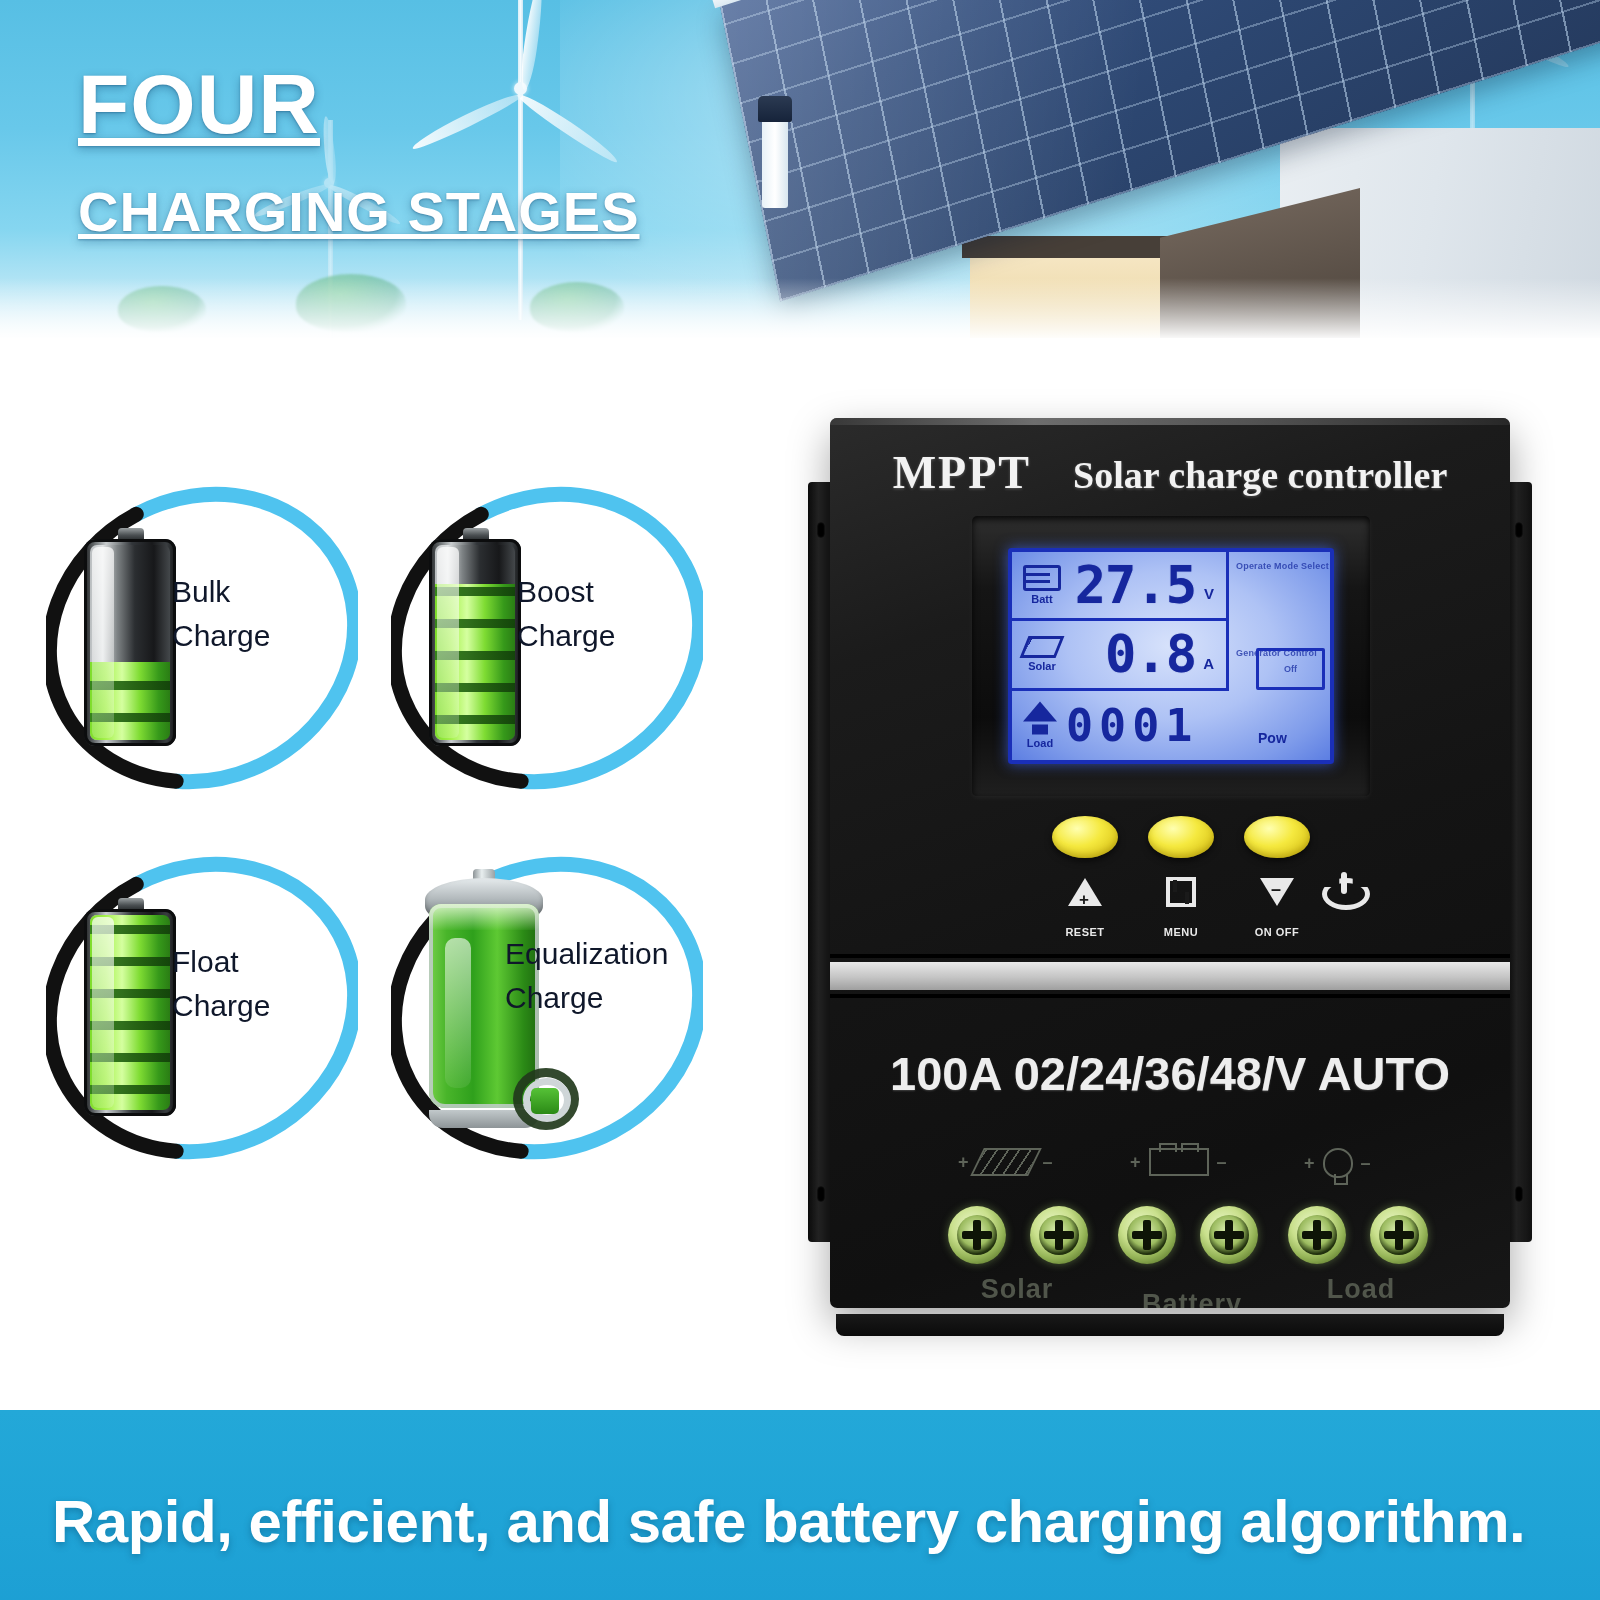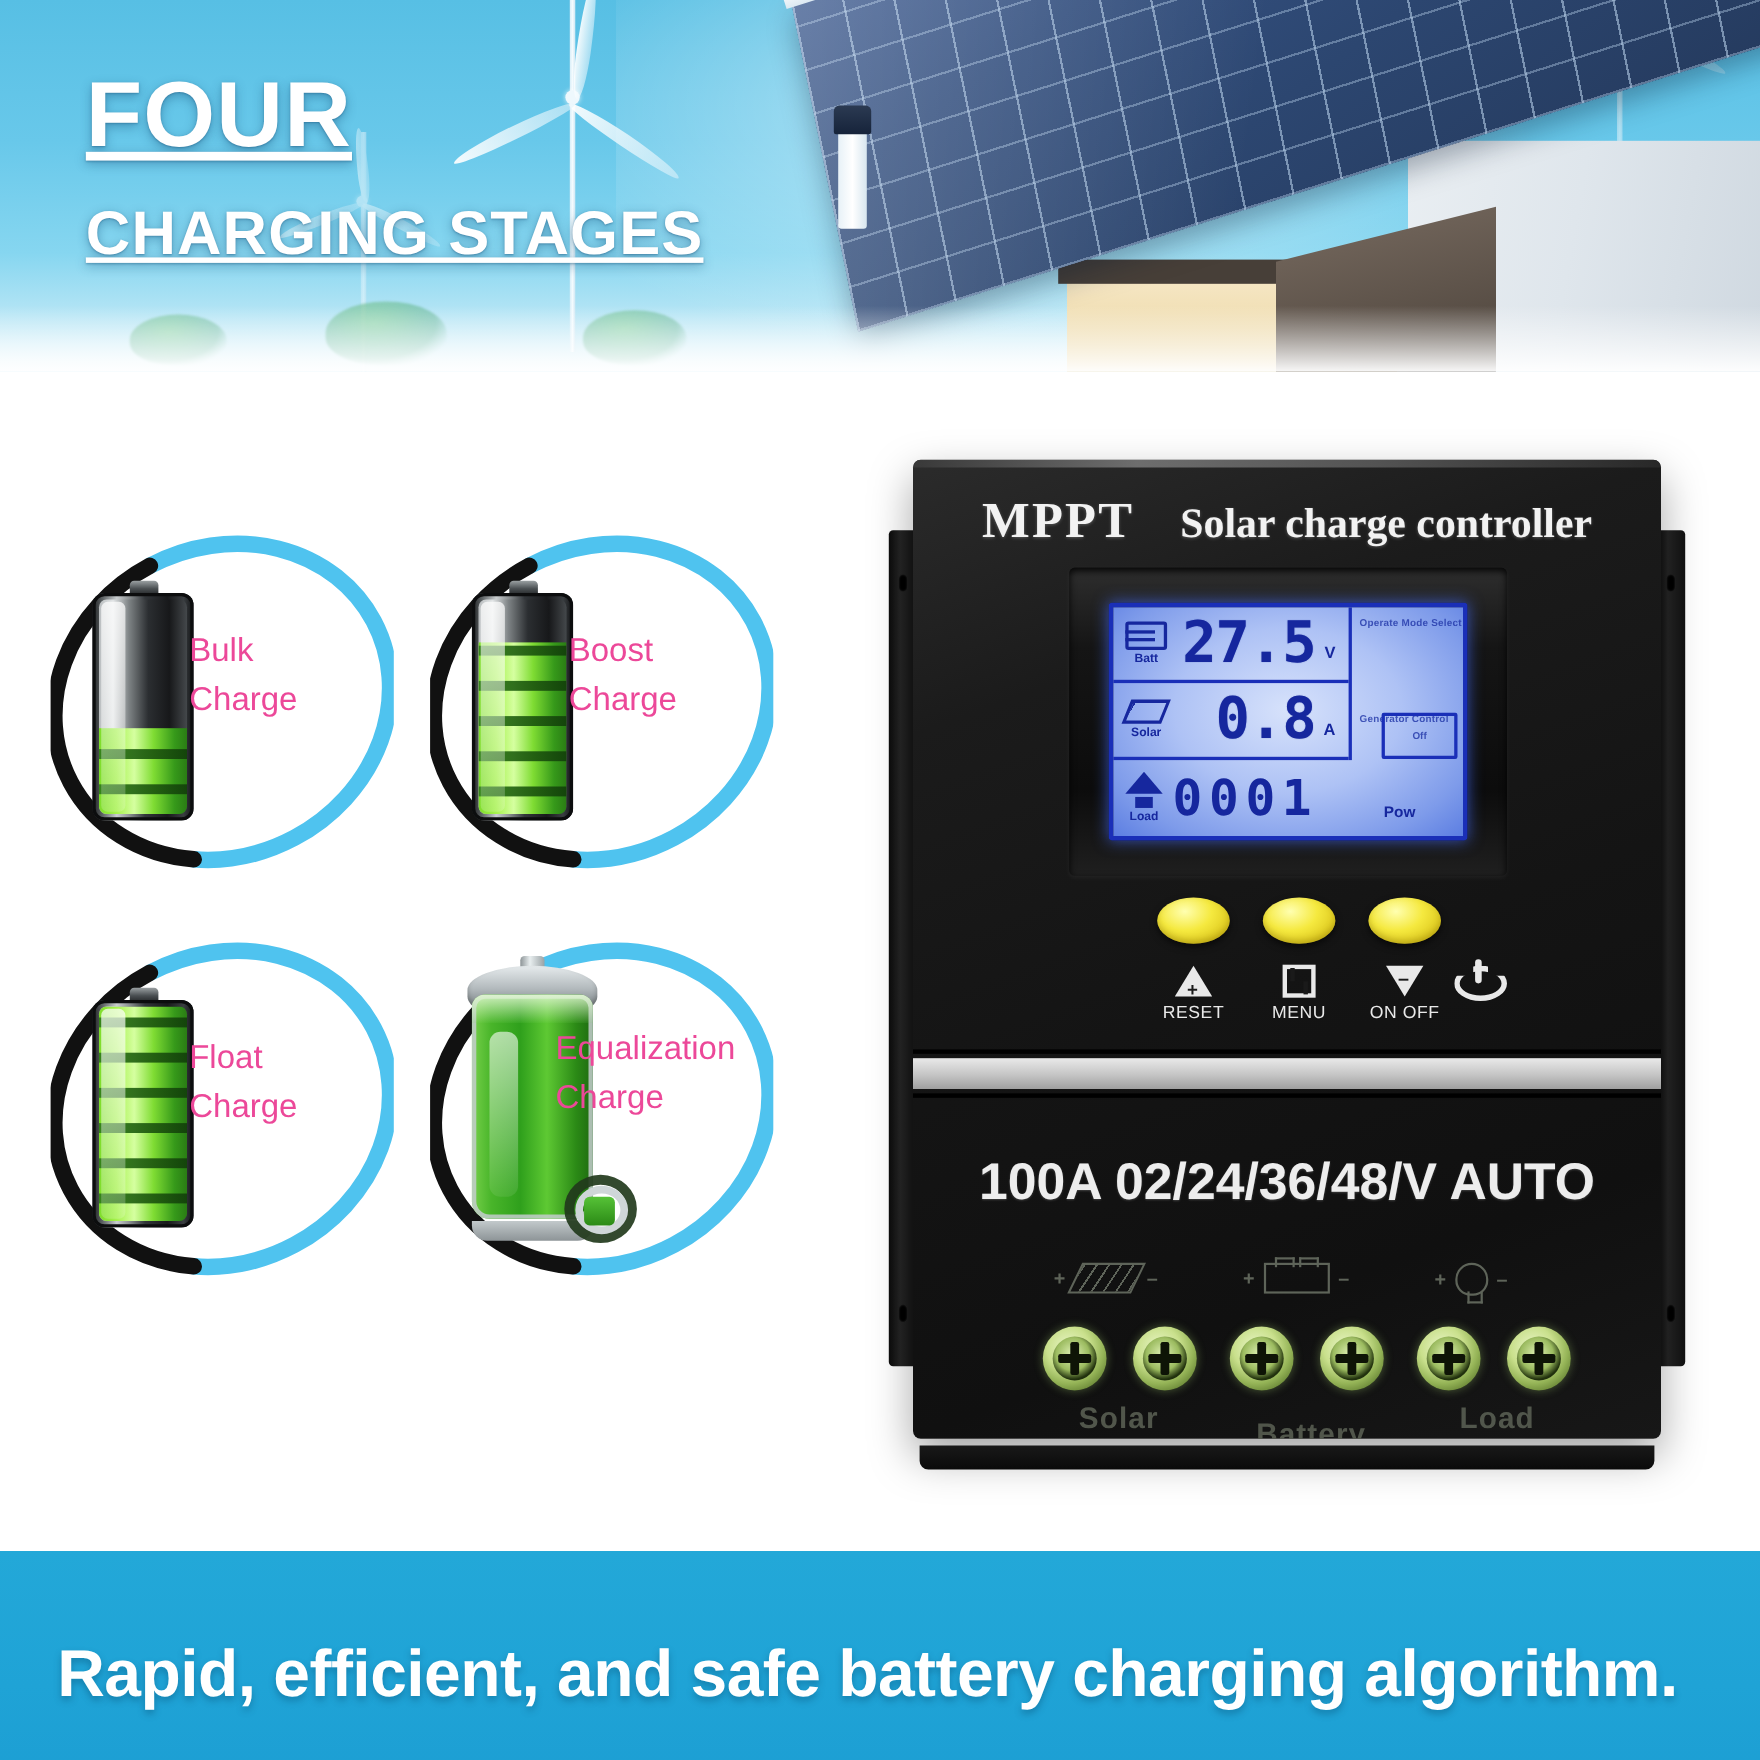--- a/index.html
+++ b/index.html
@@ -70,21 +70,21 @@
   .stage { position:absolute; width:340px; height:350px; }
   .s1 { left:10px;  top:10px; }
   .s2 { left:355px; top:10px; }
   .s3 { left:10px;  top:380px; }
   .s4 { left:355px; top:380px; }
 
   .ring { position:absolute; left:14px; top:8px; width:312px; height:336px; }
   .ring svg { width:100%; height:100%; display:block; }
 
   .stage-label { position:absolute; right:14px; top:108px; width:186px;
-    color:#ec4899; font-size:30px; line-height:1.45; text-align:left;
+    color:#0f172a; font-size:30px; line-height:1.45; text-align:left;
     font-family:"Liberation Sans", sans-serif; }
   .stage-label .l2 { display:block; }
 
   
   .batt { position:absolute; left:52px; top:66px; width:92px; height:218px; }
   .batt .cap { position:absolute; left:34px; top:0; width:26px; height:13px;
     border-radius:4px 4px 0 0;
     background:linear-gradient(180deg,#9aa0a2,#4a4f52 55%,#232628); }
   .batt .shell { position:absolute; left:0; top:11px; width:92px; height:207px;
     border-radius:11px; overflow:hidden;
@@ -211,21 +211,21 @@
   
   .btns { position:absolute; left:0; top:398px; width:100%; height:130px; }
   .btn { position:absolute; top:0; width:66px; height:42px; border-radius:50%;
     background:radial-gradient(ellipse at 38% 30%, #ffffb0 0%, #f5e93f 42%, #ddc81d 78%, #b9a510 100%);
     box-shadow:0 3px 7px rgba(0,0,0,.6), inset 0 -3px 6px rgba(120,100,0,.35); }
   .btn.b1 { left:222px; } .btn.b2 { left:318px; } .btn.b3 { left:414px; }
 
   .bico { position:absolute; top:58px; width:88px; text-align:center; color:#e9e9e9; }
   .bico.i1 { left:211px; } .bico.i2 { left:307px; } .bico.i3 { left:403px; }
   .bico .glyph { height:36px; display:flex; align-items:center; justify-content:center; }
-  .bico .cap { font-size:16px; font-weight:400; letter-spacing:.5px; margin-top:2px; }
+  .bico .cap { font-size:11px; font-weight:700; letter-spacing:.5px; margin-top:16px; }
 
   .tri-up { width:0; height:0; border-left:17px solid transparent;
     border-right:17px solid transparent; border-bottom:28px solid #e9e9e9; position:relative; }
   .tri-up:after { content:"+"; position:absolute; left:-6px; top:13px; font-size:17px;
     color:#1a1a1a; font-weight:700; line-height:1; }
   .tri-dn { width:0; height:0; border-left:17px solid transparent;
     border-right:17px solid transparent; border-top:28px solid #e9e9e9; position:relative; }
   .tri-dn:after { content:"–"; position:absolute; left:-6px; top:-26px; font-size:18px;
     color:#1a1a1a; font-weight:700; line-height:1; }
   .menu-g { width:30px; height:30px; border:4px solid #e9e9e9; position:relative; }

